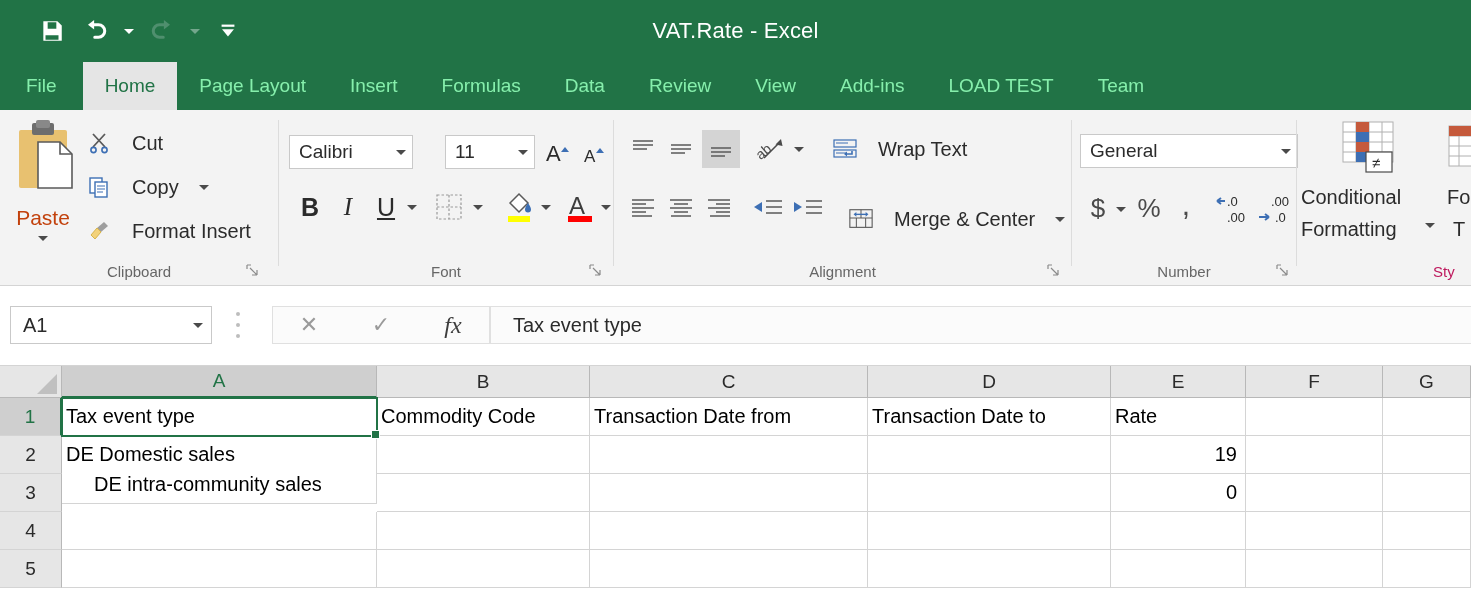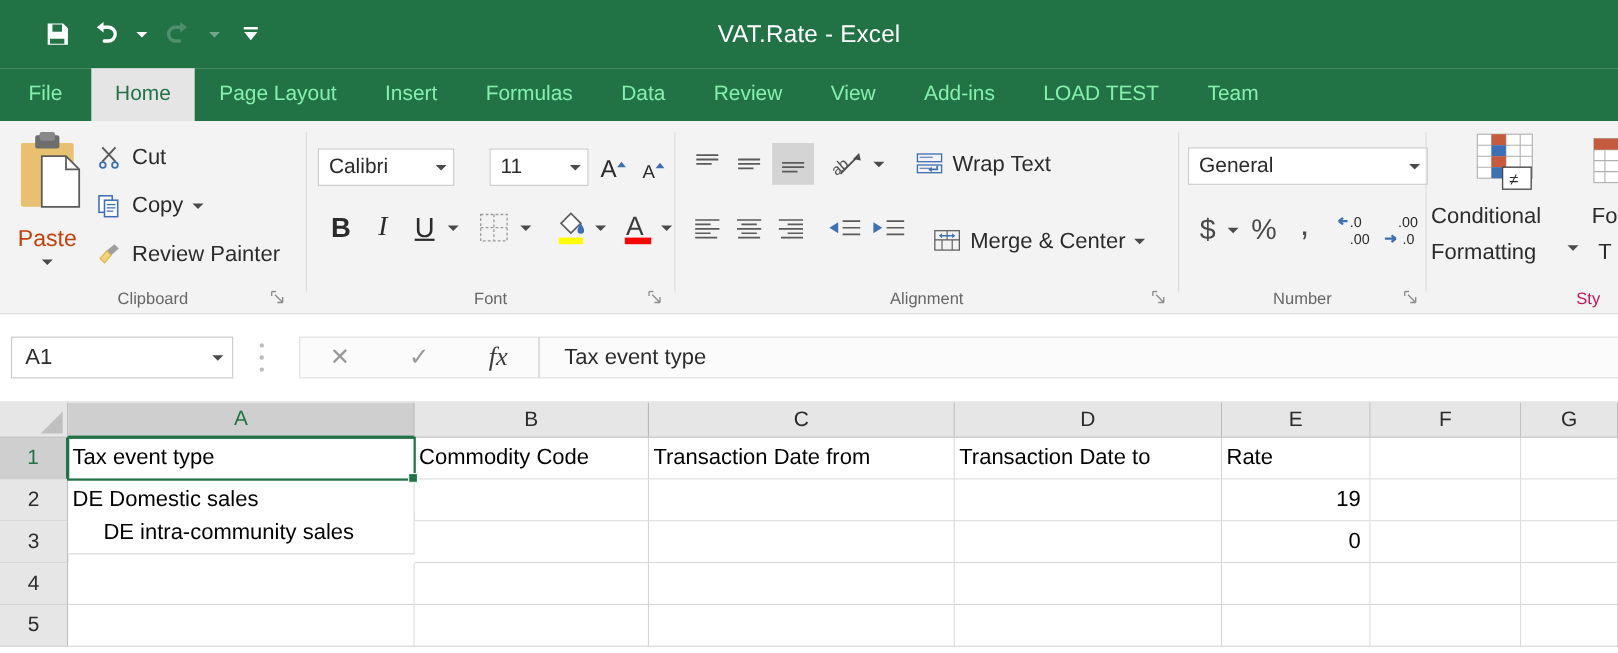--- a/index.html
+++ b/index.html
@@ -53,21 +53,21 @@
     position: absolute; bottom: 8px; right: 6px; width: 14px; height: 14px;
     color: #8a8a8a; font-size: 13px; line-height: 14px;
   }
   
   .paste-btn {
     position: absolute; left: 6px; top: 8px; width: 74px; height: 136px;
     display: flex; flex-direction: column; align-items: center;
   }
   .paste-label { font-size: 21px; color: #c2410c; margin-top: 4px; }
   .cmd-row {
-    position: absolute; display: flex; align-items: center; gap: 8px;
+    position: absolute; display: flex; align-items: center; gap: 20px;
     font-size: 20px; color: #2b2b2b; white-space: nowrap;
   }
   .cmd-icon { width: 26px; height: 26px; display: flex; align-items: center; justify-content: center; }
   .mini-caret {
     width: 0; height: 0; border-left: 5px solid transparent; border-right: 5px solid transparent;
     border-top: 5px solid #4a4a4a;
   }
   
   .combo {
     position: absolute; background: #ffffff; border: 1px solid #c9c9c9;
@@ -209,21 +209,21 @@
       <span class="mini-caret"></span>
     </div>
 
     <div class="cmd-row" style="left:86px; top:108px;">
       <span class="cmd-icon">
         <svg width="24" height="24" viewBox="0 0 24 24">
             <path d="M17 3l4 4-7 6-4-4z" fill="#9e9e9e"></path>
             <path d="M10 9l4 4-6 7-4-4z" fill="#f3d27a" stroke="#d8b44a" stroke-width="1"></path>
           </svg>
       </span>
-      <span>Review Painter</span>
+      <span>Format Insert</span>
     </div>
 
     <div class="group-label">Clipboard</div>
     <div class="launcher" style="right:18px;">
       <svg width="13" height="13" viewBox="0 0 13 13">
           <path d="M1 1h4M1 1v4" stroke="#8a8a8a" stroke-width="1.2" fill="none"></path>
           <path d="M11 11 4 4M11 11V6M11 11H6" stroke="#8a8a8a" stroke-width="1.2" fill="none"></path>
         </svg>
     </div>
   </div>

